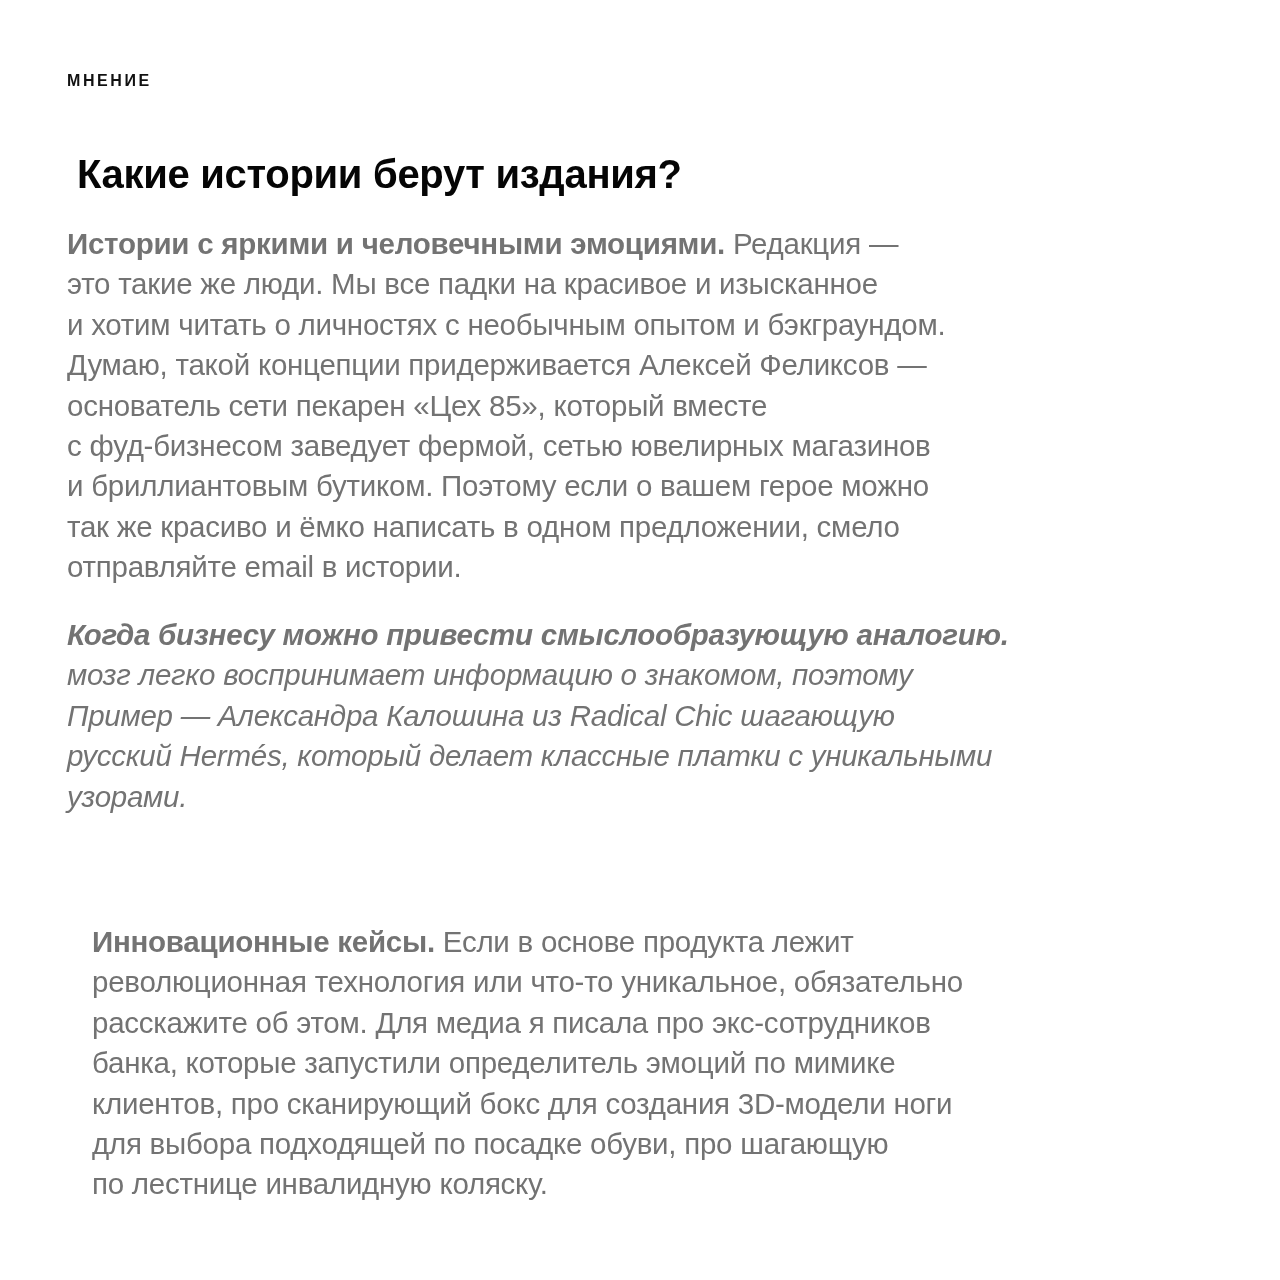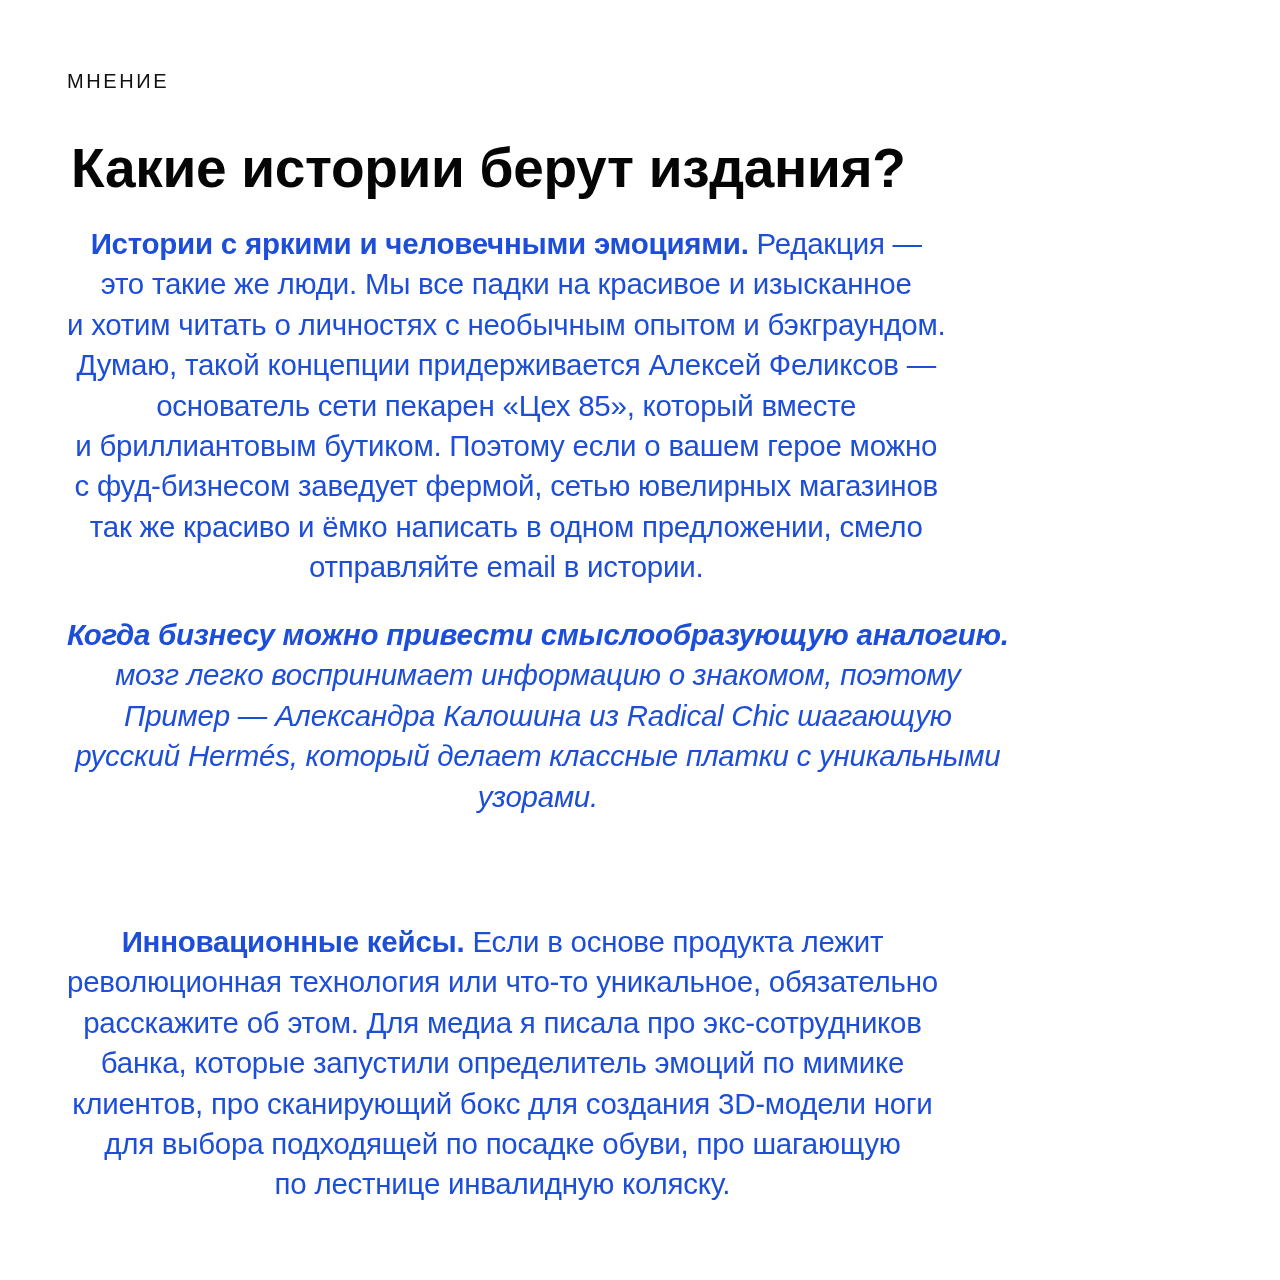--- a/index.html
+++ b/index.html
@@ -18,77 +18,76 @@
     .page {
       position: absolute;
       left: 67px;
       top: 0;
       width: 1160px;
     }
     .section-label {
       position: absolute;
       left: 0;
       top: 72px;
-      font-size: 20px;
+      font-size: 16px;
       letter-spacing: 2.6px;
       line-height: 18px;
-      font-weight: 400;
+      font-weight: 700;
       color: #111;
     }
     .page-title {
       position: absolute;
       left: -2px;
       top: 130px;
-      margin: 6px;
-      font-size: 55px;
+      margin: 12px;
+      font-size: 40px;
       line-height: 64px;
       font-weight: 700;
       letter-spacing: -0.3px;
       white-space: nowrap;
       color: #050505;
     }
     .para {
       position: absolute;
       left: 0;
       margin: 0;
       font-size: 29.5px;
       line-height: 40.4px;
       font-weight: 400;
       letter-spacing: -0.25px;
-      color: #1d4ed8;
-      text-align: center;
+      color: #737373;
     }
     .para .line {
       display: block;
       white-space: nowrap;
     }
     .para .lead {
       font-weight: 700;
     }
     #para-1 { top: 224px; }
     #para-2 { top: 615px; font-style: italic; }
-    #para-3 { top: 922px; }
+    #para-3 { top: 922px; margin-left: 25px; }
   </style>
 </head>
 <body>
 
 <div class="page">
 
   <div class="section-label">МНЕНИЕ</div>
 
   <h1 class="page-title">Какие истории берут издания?</h1>
 
   <p class="para" id="para-1">
     <span class="line"><span class="lead">Истории с яркими и человечными эмоциями.</span><span> Редакция —</span></span>
     <span class="line">это такие же люди. Мы все падки на красивое и изысканное</span>
     <span class="line">и хотим читать о личностях с необычным опытом и бэкграундом.</span>
     <span class="line">Думаю, такой концепции придерживается Алексей Феликсов —</span>
     <span class="line">основатель сети пекарен «Цех 85», который вместе</span>
+    <span class="line">с фуд-бизнесом заведует фермой, сетью ювелирных магазинов</span>
     <span class="line">и бриллиантовым бутиком. Поэтому если о вашем герое можно</span>
-    <span class="line">с фуд-бизнесом заведует фермой, сетью ювелирных магазинов</span>
     <span class="line">так же красиво и ёмко написать в одном предложении, смело</span>
     <span class="line">отправляйте email в истории.</span>
   </p>
 
   <p class="para" id="para-2">
     <span class="line"><span class="lead">Когда бизнесу можно привести смыслообразующую аналогию.</span><span></span></span>
     <span class="line">мозг легко воспринимает информацию о знакомом, поэтому</span>
     <span class="line">Пример — Александра Калошина из Radical Chic шагающую</span>
     <span class="line">русский Hermés, который делает классные платки с уникальными</span>
     <span class="line">узорами.</span>

